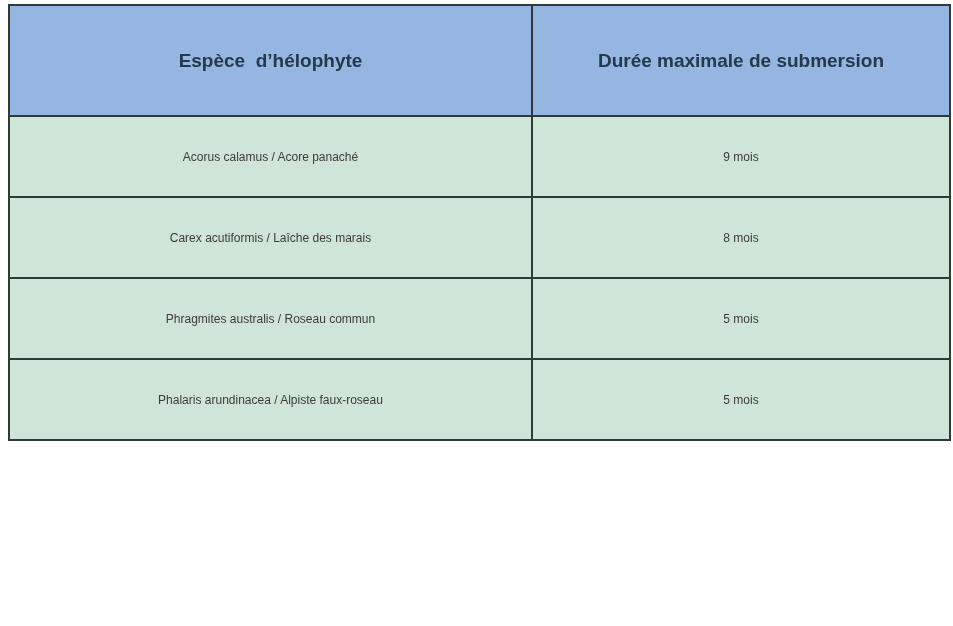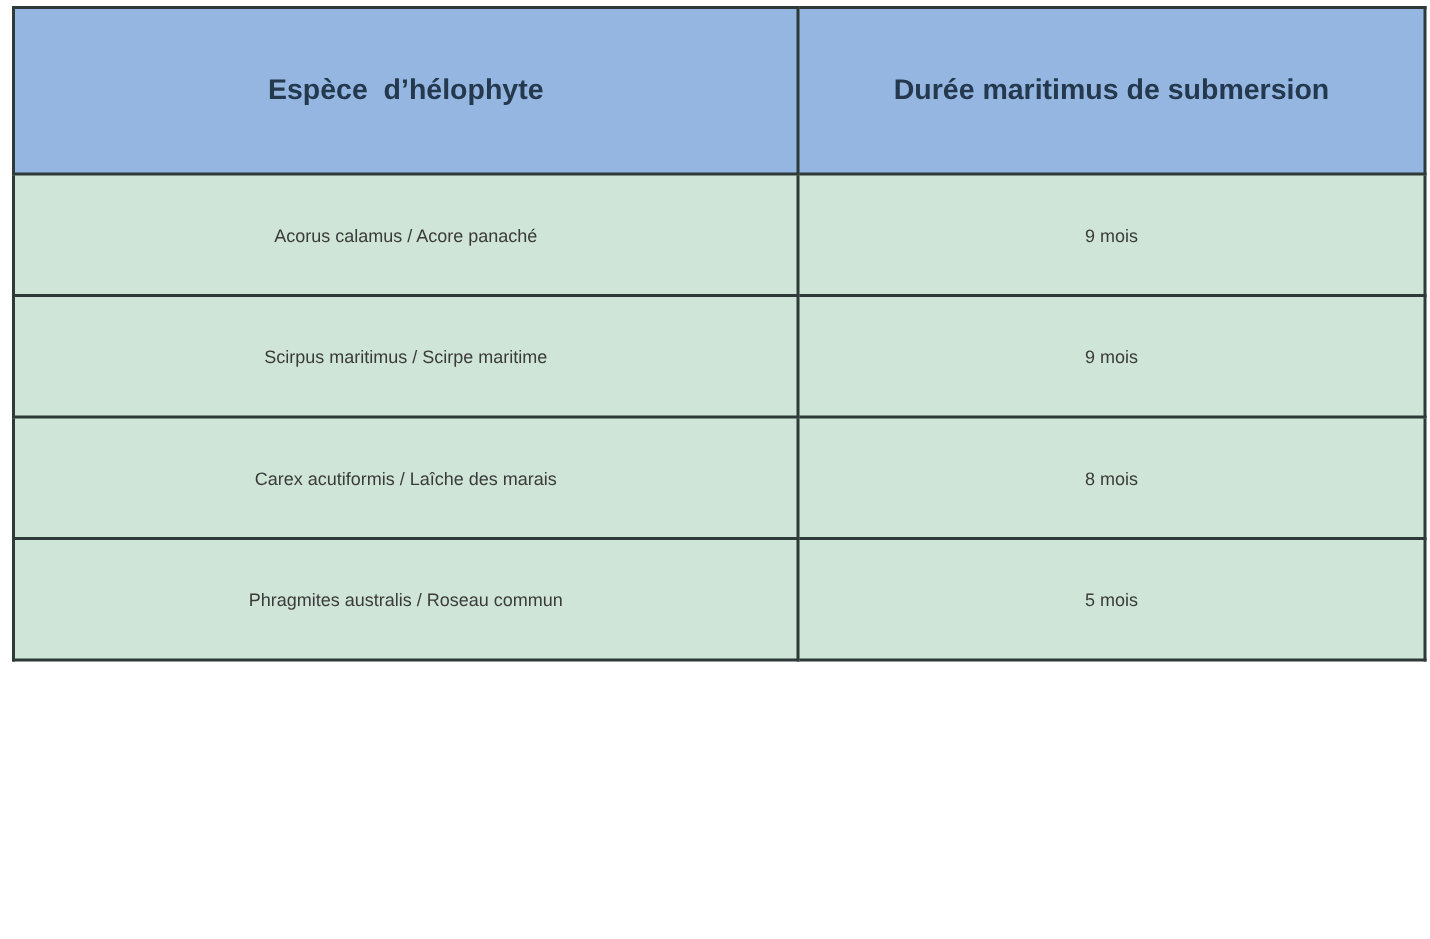--- a/index.html
+++ b/index.html
@@ -54,35 +54,35 @@
 
 <div class="page">
   <table class="helo-table">
     <colgroup>
       <col class="col-species">
       <col class="col-duration">
     </colgroup>
     <thead>
       <tr>
         <th>Espèce  d’hélophyte</th>
-        <th>Durée maritimus de submersion</th>
+        <th>Durée maximale de submersion</th>
       </tr>
     </thead>
     <tbody>
       <tr>
         <td>Acorus calamus / Acore panaché</td>
-        <td>9 mois</td>
-      </tr>
-      <tr>
-        <td>Scirpus maritimus / Scirpe maritime</td>
         <td>9 mois</td>
       </tr>
       <tr>
         <td>Carex acutiformis / Laîche des marais</td>
         <td>8 mois</td>
       </tr>
       <tr>
         <td>Phragmites australis / Roseau commun</td>
         <td>5 mois</td>
       </tr>
+      <tr>
+        <td>Phalaris arundinacea / Alpiste faux-roseau</td>
+        <td>5 mois</td>
+      </tr>
     </tbody>
   </table>
 </div>
 
 </body></html>

